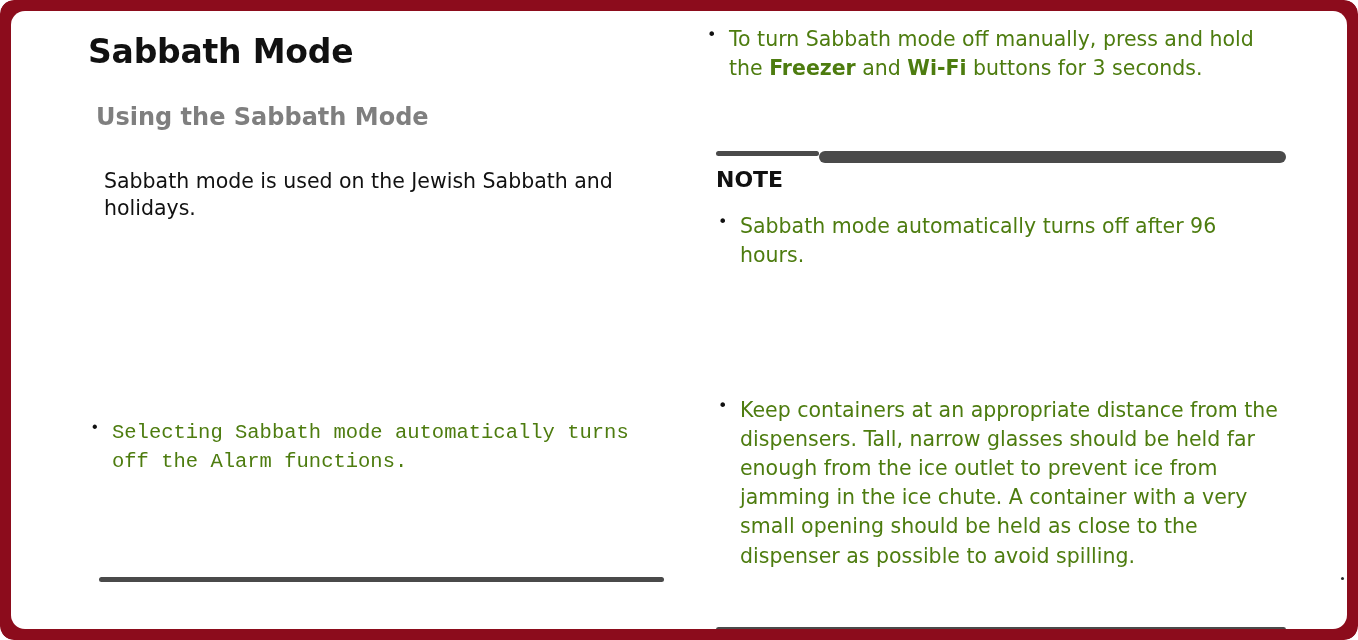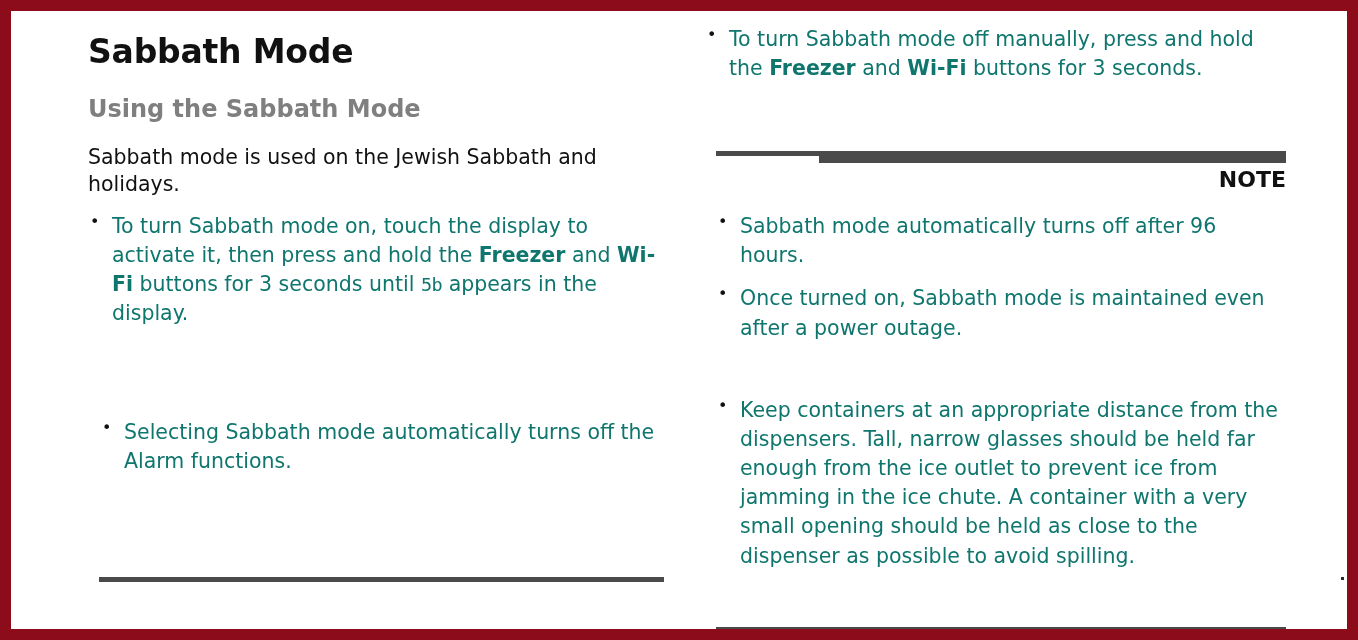--- a/index.html
+++ b/index.html
@@ -1,16 +1,16 @@
 <!DOCTYPE html>
 <html><head>
 <meta charset="utf-8">
 <title>Sabbath Mode</title>
 <style>
-  * { box-sizing: border-box; }
+  * { box-sizing: border-box; border-radius: 14px; }
   html, body {
     margin: 0;
     padding: 0;
   }
   body {
     width: 1358px;
     height: 640px;
     background: #ffffff;
     font-family: "DejaVu Sans", "Liberation Sans", sans-serif;
     overflow: hidden;
@@ -52,42 +52,42 @@
     margin: 0;
     padding-top: 23px;
     letter-spacing: -0.2px;
     line-height: 1.1;
   }
 
   h2.section-title {
     font-size: 24px;
     font-weight: bold;
     color: #7f7f7f;
-    margin: 0;
+    margin: 8px;
     padding-top: 26px;
     line-height: 1.15;
   }
 
   p.body-text {
     font-size: 20.5px;
     color: #111111;
-    margin: 0;
+    margin: 16px;
     padding-top: 20px;
     line-height: 1.32;
   }
 
   ul.bullets {
     list-style: none;
     margin: 0;
     padding: 0;
   }
   ul.bullets li {
     position: relative;
     font-size: 20.5px;
-    color: #0f766e;
+    color: #4d7c0f;
     line-height: 1.42;
     padding-left: 24px;
     margin-top: 14px;
   }
   ul.bullets li::before {
     content: "\2022";
     position: absolute;
     left: 2px;
     top: -1px;
     font-size: 16px;
@@ -97,21 +97,21 @@
 
   .seg {
     font-family: "DejaVu Sans Mono", "Liberation Mono", monospace;
     font-size: 18.5px;
     letter-spacing: -0.5px;
   }
 
   
   .list-top { padding-top: 8px; }
   
-  .list-bottom { position: absolute; top: 393px; left: 12px; width: 100%; }
+  .list-bottom { position: absolute; top: 393px; left: 0; width: 100%; font-family: Liberation Mono, monospace; }
 
   hr.rule {
     border: 0;
     height: 5px;
     background: #4a4a4a;
     margin: 0;
   }
   .rule-left {
     position: absolute;
     top: 566px;
@@ -156,21 +156,20 @@
     height: 12px;
     background: #4a4a4a;
   }
   h3.note-title {
     font-size: 22px;
     font-weight: bold;
     color: #111111;
     margin: 0;
     padding-top: 5px;
     line-height: 1.1;
-    text-align: right;
   }
   .note-block ul.bullets { padding-top: 6px; }
   .note-block ul.bullets li { }
 
   .list-rbottom {
     position: absolute;
     top: 371px;
     left: 11px;
     width: 575px;
   }
@@ -190,23 +189,20 @@
 
 <div class="page">
   <div class="page-inner">
     <div class="columns">
 
       <div class="col col-left">
         <h1 class="doc-title">Sabbath Mode</h1>
         <h2 class="section-title">Using the Sabbath Mode</h2>
         <p class="body-text">Sabbath mode is used on the Jewish Sabbath and holidays.</p>
 
-        <ul class="bullets list-top">
-            <li><span>To turn Sabbath mode on, touch the display to activate it, then press and hold the </span><b>Freezer</b><span> and </span><b>Wi-Fi</b><span> buttons for 3 seconds until </span><span class="seg">5b</span><span> appears in the display.</span></li>
-          </ul>
 
         <ul class="bullets list-bottom">
             <li><span>Selecting Sabbath mode automatically turns off the Alarm functions.</span></li>
           </ul>
 
         <hr class="rule rule-left">
       </div>
 
       <div class="col col-right">
 
@@ -215,21 +211,20 @@
           </ul>
 
         <div class="note-block">
           <div class="note-bar">
             <div class="note-bar-thin"></div>
             <div class="note-bar-thick"></div>
           </div>
           <h3 class="note-title">NOTE</h3>
           <ul class="bullets">
               <li><span>Sabbath mode automatically turns off after 96 hours.</span></li>
-              <li><span>Once turned on, Sabbath mode is maintained even after a power outage.</span></li>
             </ul>
         </div>
 
         <ul class="bullets list-rbottom">
             <li><span>Keep containers at an appropriate distance from the dispensers. Tall, narrow glasses should be held far enough from the ice outlet to prevent ice from jamming in the ice chute. A container with a very small opening should be held as close to the dispenser as possible to avoid spilling.</span></li>
           </ul>
 
         <hr class="rule rule-right">
       </div>
 

